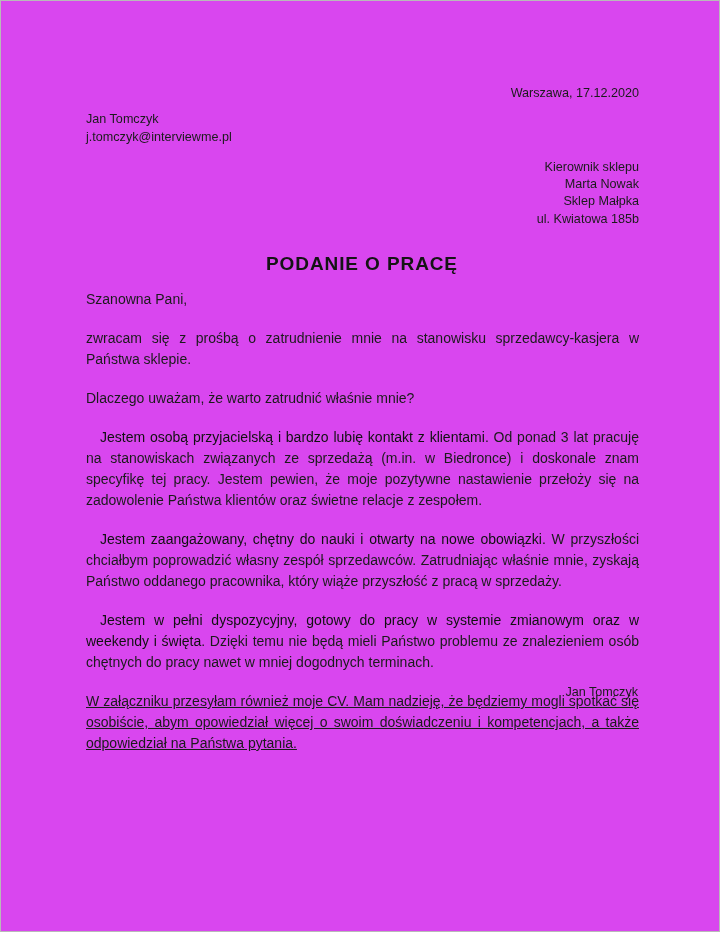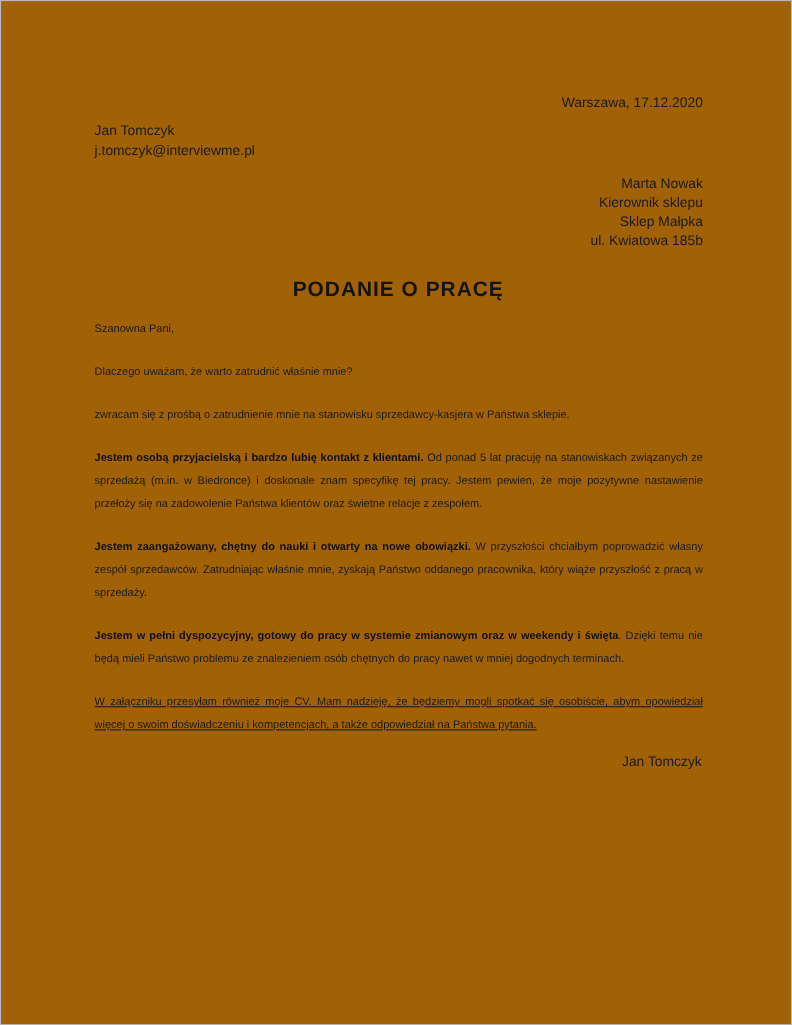--- a/index.html
+++ b/index.html
@@ -8,21 +8,21 @@
     background: #ffffff;
   }
   body {
     font-family: "Liberation Sans", sans-serif;
     -webkit-font-smoothing: antialiased;
   }
   #page {
     position: relative;
     width: 720px;
     height: 932px;
-    background: #a16207;
+    background: #d946ef;
     border: 1px solid #b9b9b9;
     box-sizing: border-box;
     overflow: hidden;
   }
   #sheet {
     position: absolute;
     left: 84px;
     top: 0;
     width: 554px;
     height: 932px;
@@ -60,29 +60,29 @@
     color: #141414;
   }
 
   
   #body-block {
     left: 1px;
     top: 288px;
     width: 553px;
   }
   .para {
-    font-size: 10px;
+    font-size: 14px;
     line-height: 21px;
     color: #1b1b1b;
     text-align: justify;
     text-justify: inter-word;
     margin: 0 0 18px 0;
   }
   .para:last-child { margin-bottom: 0; text-decoration: underline; }
-  .para b { font-weight: bold; color: #101010; }
+  .para b { font-weight: normal; color: #101010; margin-left: 14px; }
   .para.nojust { text-align: left; }
 
   
   #closing-block { left: 0; top: 682px; width: 553px; }
   #closing-block .line { line-height: 18.5px; }
 
   
   #attachments-block { left: 1px; top: 738px; width: 320px; }
   #attachments-block .line { line-height: 18.5px; }
 </style>
@@ -95,37 +95,37 @@
     <div class="blk right" id="date-block">
       <div class="line">Warszawa, 17.12.2020</div>
     </div>
 
     <div class="blk left" id="sender-block">
       <div class="line">Jan Tomczyk</div>
       <div class="line">j.tomczyk@interviewme.pl</div>
     </div>
 
     <div class="blk right" id="recipient-block">
+      <div class="line">Kierownik sklepu</div>
       <div class="line">Marta Nowak</div>
-      <div class="line">Kierownik sklepu</div>
       <div class="line">Sklep Małpka</div>
       <div class="line">ul. Kwiatowa 185b</div>
     </div>
 
     <div class="blk" id="doc-title">PODANIE O PRACĘ</div>
 
     <div class="blk" id="body-block">
 
       <p class="para nojust">Szanowna Pani,</p>
 
+      <p class="para">zwracam się z prośbą o zatrudnienie mnie na stanowisku sprzedawcy-kasjera w Państwa sklepie.</p>
+
       <p class="para nojust">Dlaczego uważam, że warto zatrudnić właśnie mnie?</p>
 
-      <p class="para">zwracam się z prośbą o zatrudnienie mnie na stanowisku sprzedawcy-kasjera w Państwa sklepie.</p>
-
-      <p class="para"><b>Jestem osobą przyjacielską i bardzo lubię kontakt z klientami.</b><span> Od ponad 5 lat pracuję na stanowiskach związanych ze sprzedażą (m.in. w Biedronce) i doskonale znam specyfikę tej pracy. Jestem pewien, że moje pozytywne nastawienie przełoży się na zadowolenie Państwa klientów oraz świetne relacje z zespołem.</span></p>
+      <p class="para"><b>Jestem osobą przyjacielską i bardzo lubię kontakt z klientami.</b><span> Od ponad 3 lat pracuję na stanowiskach związanych ze sprzedażą (m.in. w Biedronce) i doskonale znam specyfikę tej pracy. Jestem pewien, że moje pozytywne nastawienie przełoży się na zadowolenie Państwa klientów oraz świetne relacje z zespołem.</span></p>
 
       <p class="para"><b>Jestem zaangażowany, chętny do nauki i otwarty na nowe obowiązki.</b><span> W przyszłości chciałbym poprowadzić własny zespół sprzedawców. Zatrudniając właśnie mnie, zyskają Państwo oddanego pracownika, który wiąże przyszłość z pracą w sprzedaży.</span></p>
 
       <p class="para"><b>Jestem w pełni dyspozycyjny, gotowy do pracy w systemie zmianowym oraz w weekendy i święta</b><span>. Dzięki temu nie będą mieli Państwo problemu ze znalezieniem osób chętnych do pracy nawet w mniej dogodnych terminach.</span></p>
 
       <p class="para">W załączniku przesyłam również moje CV. Mam nadzieję, że będziemy mogli spotkać się osobiście, abym opowiedział więcej o swoim doświadczeniu i kompetencjach, a także odpowiedział na Państwa pytania.</p>
 
     </div>
 
     <div class="blk right" id="closing-block">

